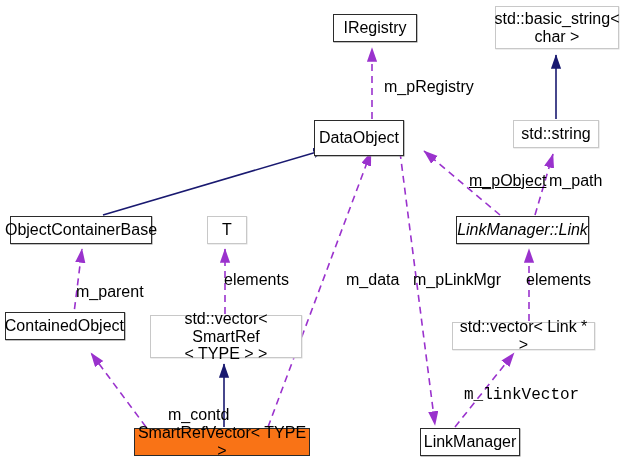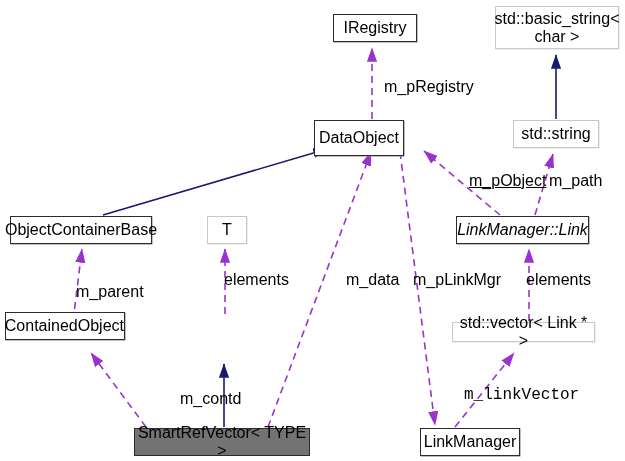--- a/index.html
+++ b/index.html
@@ -6,21 +6,21 @@
   body{width:625px;height:461px;position:relative;overflow:hidden;
        font-family:"Liberation Sans",sans-serif;}
   #diagram{position:absolute;left:0;top:0;width:625px;height:461px;border-radius:13px;}
   svg#edges{position:absolute;left:0;top:0;width:625px;height:461px;}
   .node{position:absolute;box-sizing:border-box;display:flex;
         align-items:center;justify-content:center;text-align:center;
         background:#ffffff;line-height:1.12;}
   .node .lbl{display:block;white-space:pre-line;}
   .node.dark{border:1px solid #2b2b2b;box-shadow:0.5px 0.5px 0 0 #808080;}
   .node.light{border:1px solid #c8c8c8;box-shadow:0.5px 0.5px 0 0 #dcdcdc;}
-  .node.hilite{border:1px solid #2b2b2b;background:#737373;}
+  .node.hilite{border:1px solid #2b2b2b;background:#f97316;}
   .edge-label{position:absolute;color:#000000;white-space:nowrap;
               background:transparent;}
 </style>
 </head>
 <body>
 
 <div id="diagram">
 
   <svg id="edges" viewBox="0 0 625 461" xmlns="http://www.w3.org/2000/svg">
     <defs>
@@ -77,34 +77,38 @@
   </div>
   <div class="node light" style="left:207px;top:216px;width:40px;height:28px;">
     <span class="lbl">T</span>
   </div>
   <div class="node dark" style="left:456px;top:216px;width:133px;height:28px;font-style:italic;">
     <span class="lbl">LinkManager::Link</span>
   </div>
   <div class="node dark" style="left:5px;top:312px;width:120px;height:28px;justify-content:flex-end;">
     <span class="lbl">ContainedObject</span>
   </div>
-  <div class="node light" style="left:452px;top:322px;width:143px;height:20px;justify-content:center;">
+  <div class="node light" style="left:150px;top:315px;width:152px;height:43px;">
+    <span class="lbl">std::vector&lt; SmartRef
+&lt; TYPE &gt; &gt;</span>
+  </div>
+  <div class="node light" style="left:452px;top:322px;width:143px;height:28px;justify-content:center;">
     <span class="lbl">std::vector&lt; Link * &gt;</span>
   </div>
   <div class="node hilite" style="left:134px;top:428px;width:176px;height:28px;">
     <span class="lbl">SmartRefVector&lt; TYPE &gt;</span>
   </div>
   <div class="node dark" style="left:385px;top:428px;width:100px;height:28px;margin-left:35px;">
     <span class="lbl">LinkManager</span>
   </div>
 
   <div class="edge-label" style="left:384px;top:78px;">m_pRegistry</div>
   <div class="edge-label" style="left:469px;top:172px;text-decoration:underline;">m_pObject</div>
   <div class="edge-label" style="left:549px;top:172px;">m_path</div>
   <div class="edge-label" style="left:76px;top:283px;">m_parent</div>
   <div class="edge-label" style="left:224px;top:271px;">elements</div>
   <div class="edge-label" style="left:346px;top:271px;">m_data</div>
   <div class="edge-label" style="left:413px;top:271px;">m_pLinkMgr</div>
   <div class="edge-label" style="left:526px;top:271px;">elements</div>
-  <div class="edge-label" style="left:168px;top:390px;margin-left:12px;">m_contd</div>
+  <div class="edge-label" style="left:168px;top:406px;">m_contd</div>
   <div class="edge-label" style="left:464px;top:386px;font-family:Liberation Mono, monospace;">m_linkVector</div>
 
 </div>
 
 </body></html>

